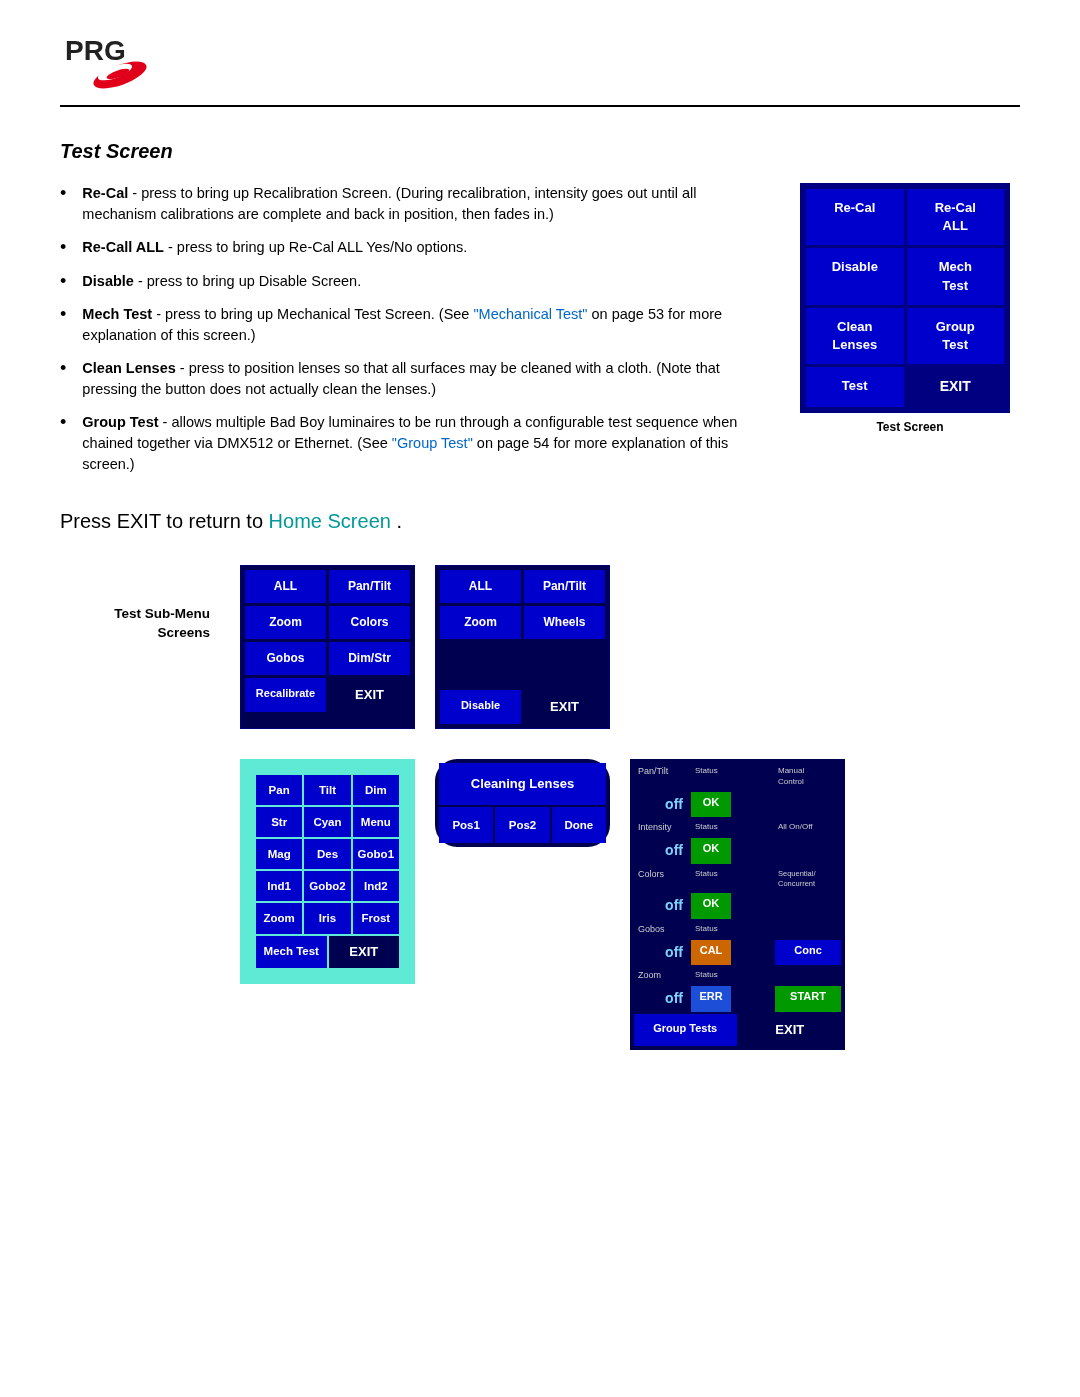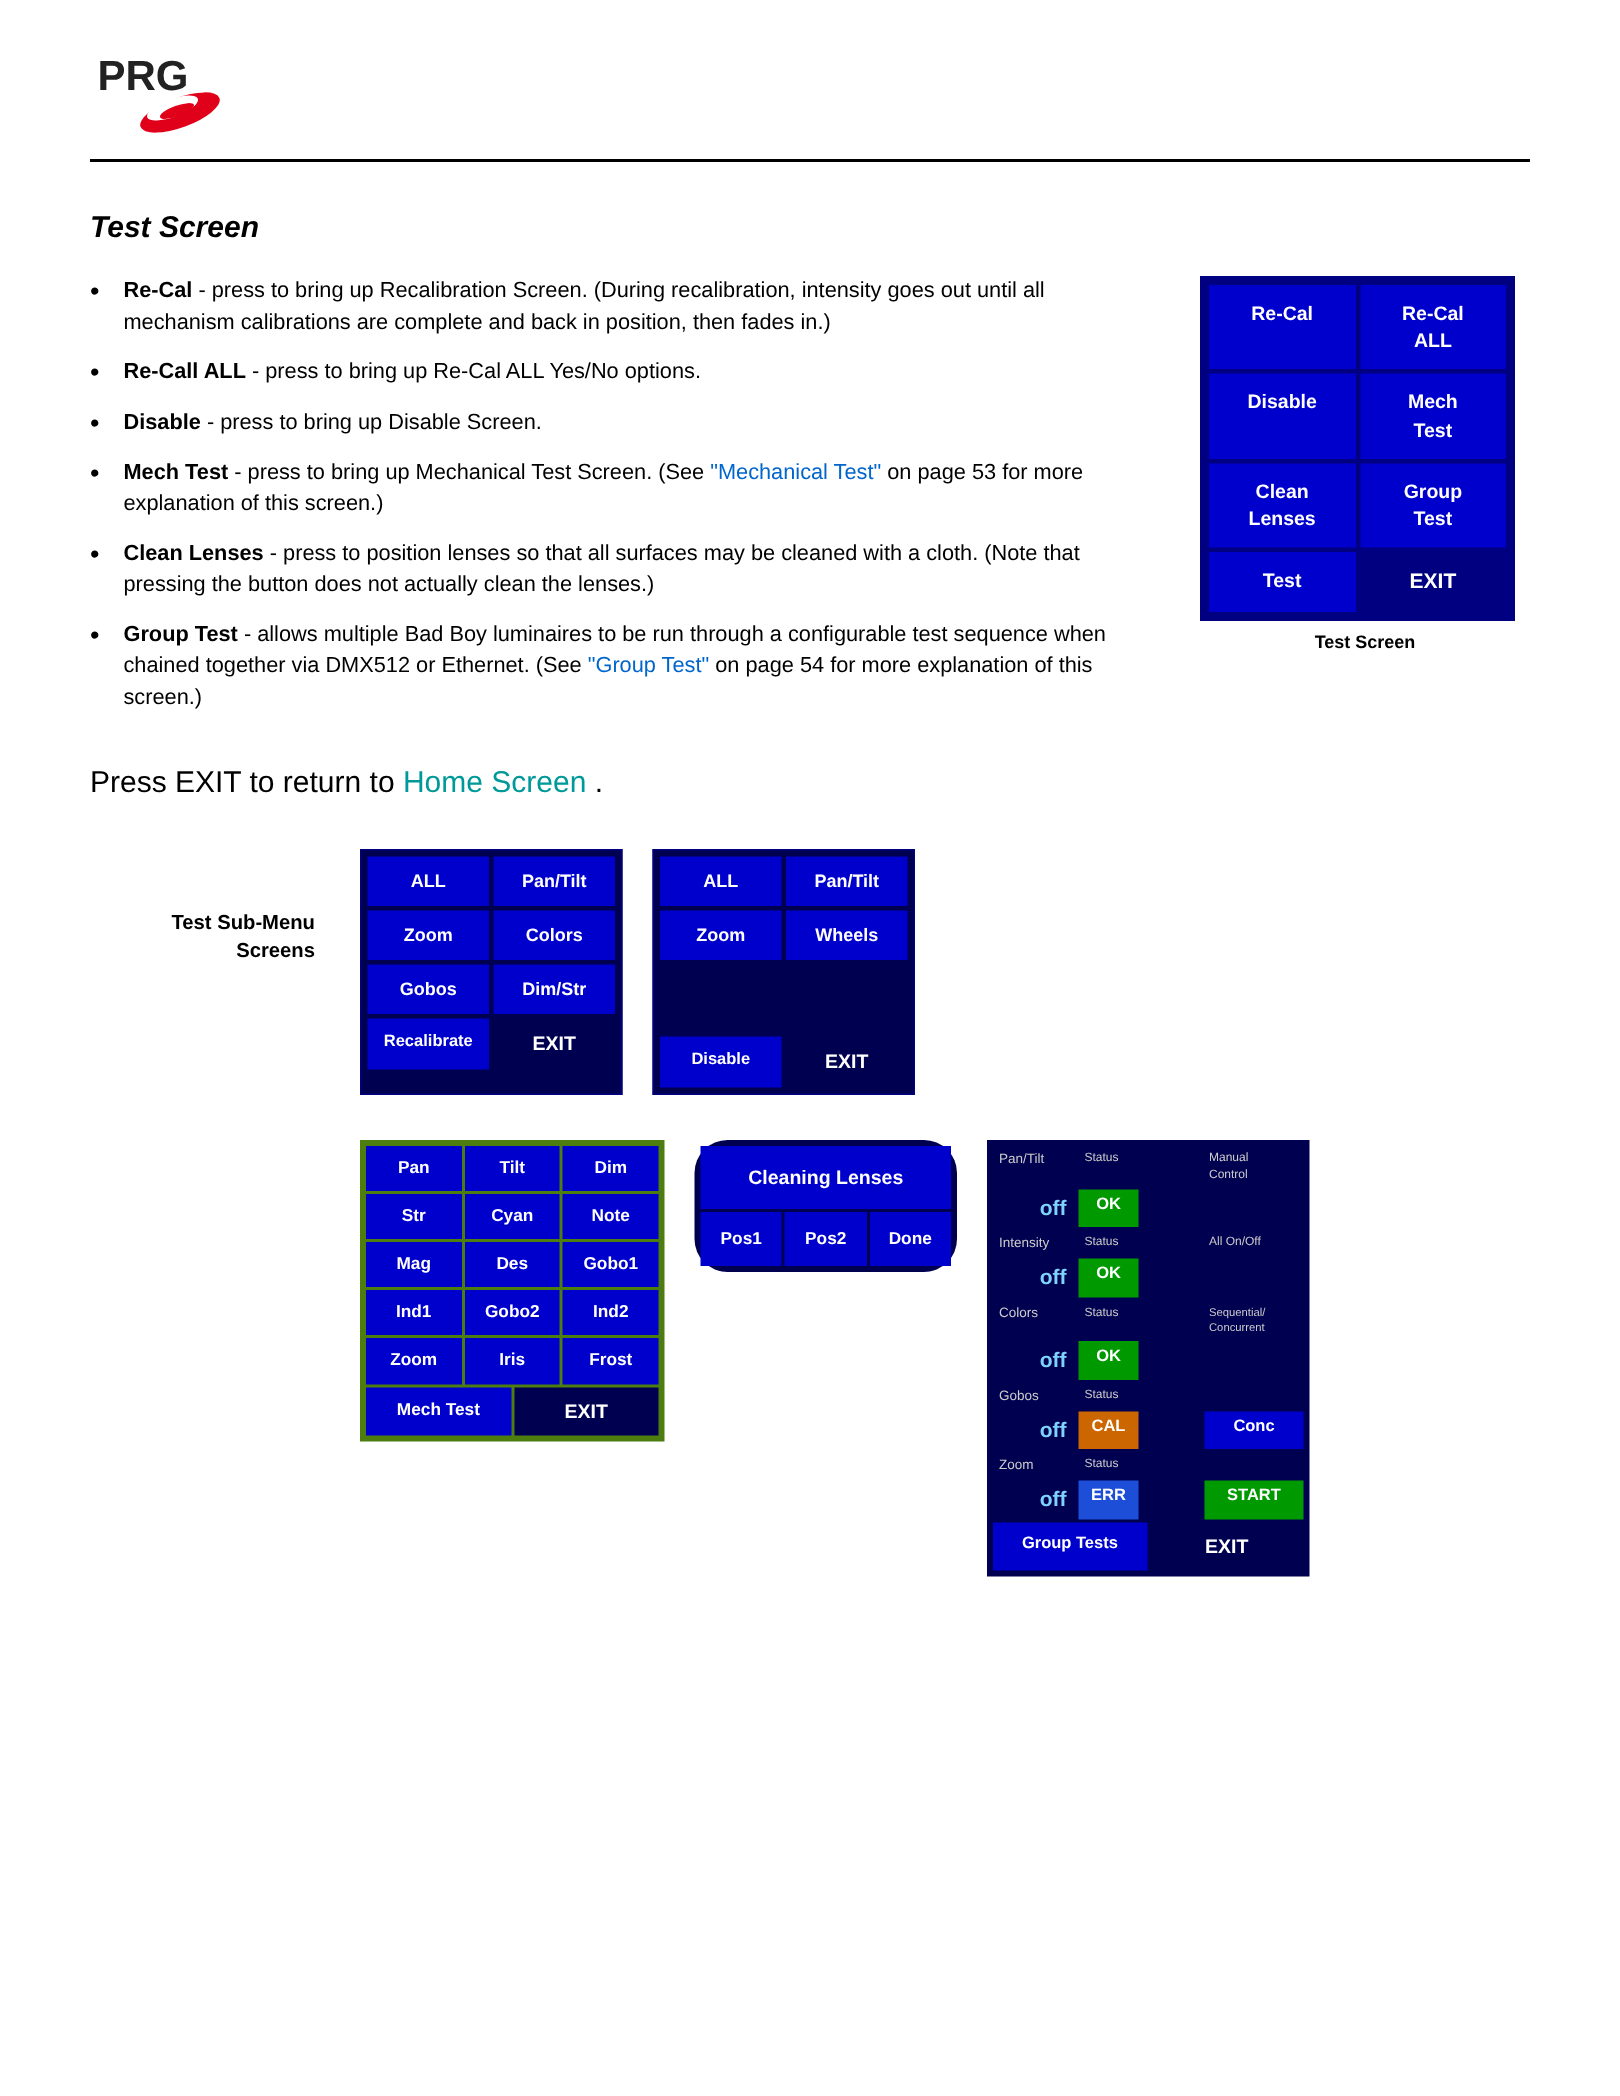--- a/index.html
+++ b/index.html
@@ -231,23 +231,23 @@
     .bottom-panels {
       display: flex;
       gap: 20px;
       align-items: flex-start;
       padding-left: 180px;
       margin-bottom: 30px;
     }
 
     
     .mech-panel {
-      background: #4d7c0f;
-      padding: 4px;
-      width: 203px;
+      background: #5eead4;
+      padding: 16px;
+      width: 175px;
     }
     .mech-grid {
       display: grid;
       grid-template-columns: 1fr 1fr 1fr;
       gap: 2px;
       margin-bottom: 2px;
     }
     .mech-btn {
       background: #0000cc;
       color: #fff;
@@ -559,21 +559,21 @@
 
   <div class="bottom-panels">
 
     <div class="mech-panel">
       <div class="mech-grid">
         <div class="mech-btn">Pan</div>
         <div class="mech-btn">Tilt</div>
         <div class="mech-btn">Dim</div>
         <div class="mech-btn">Str</div>
         <div class="mech-btn">Cyan</div>
-        <div class="mech-btn">Note</div>
+        <div class="mech-btn">Menu</div>
         <div class="mech-btn">Mag</div>
         <div class="mech-btn">Des</div>
         <div class="mech-btn">Gobo1</div>
         <div class="mech-btn">Ind1</div>
         <div class="mech-btn">Gobo2</div>
         <div class="mech-btn">Ind2</div>
         <div class="mech-btn">Zoom</div>
         <div class="mech-btn">Iris</div>
         <div class="mech-btn">Frost</div>
       </div>

